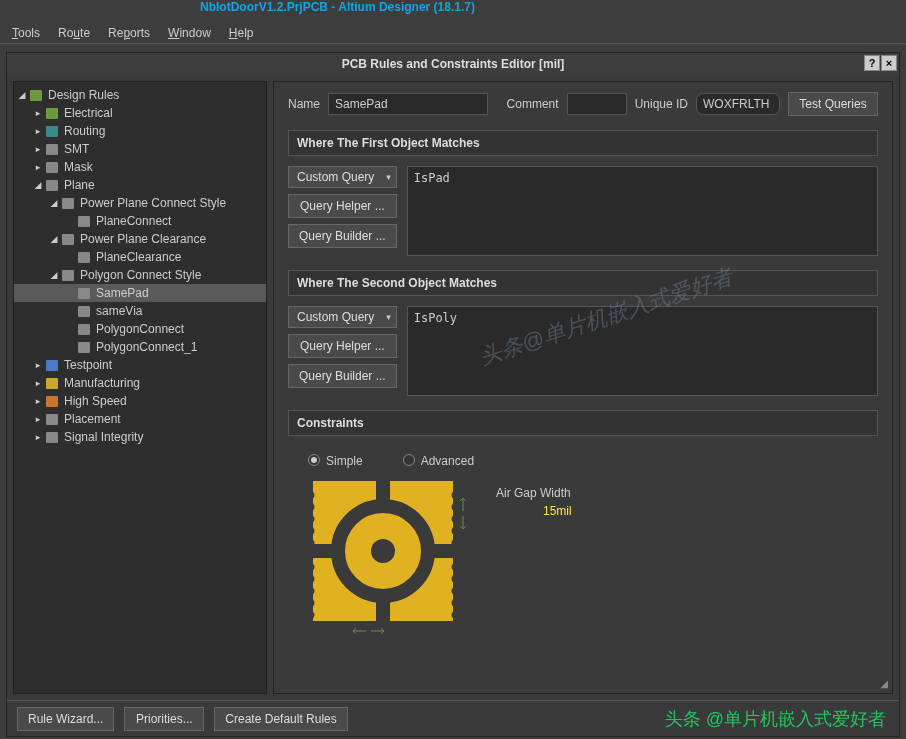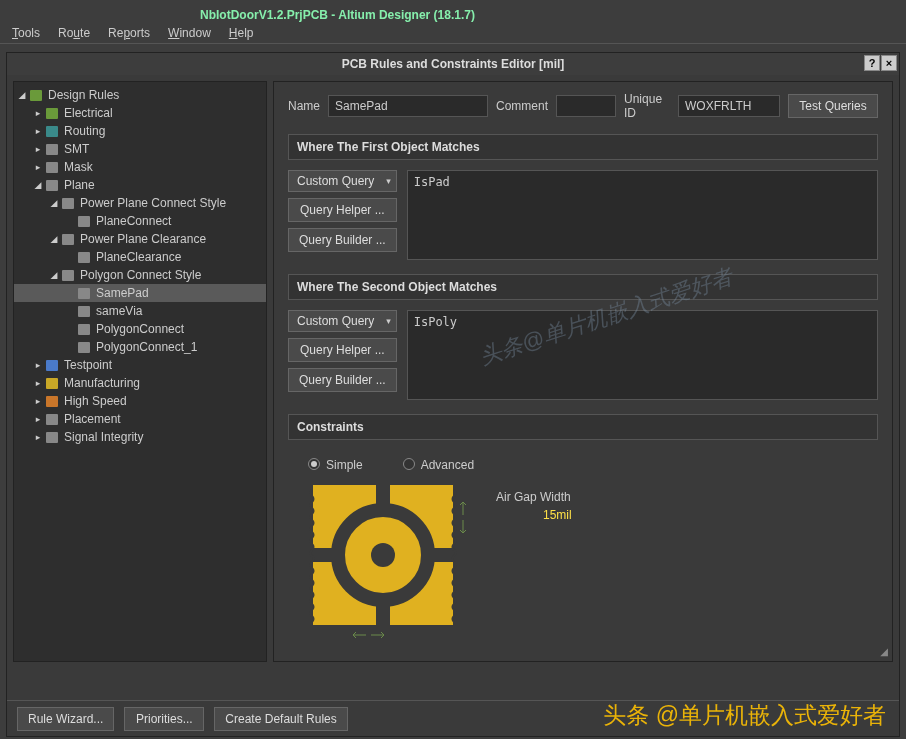--- a/index.html
+++ b/index.html
@@ -1,17 +1,17 @@
 <!DOCTYPE html>
 <html><head>
 <meta charset="utf-8">
 <style>
 * { margin: 0; padding: 0; box-sizing: border-box; font-family: "Segoe UI", Tahoma, sans-serif; font-size: 12px; }
 body { background: #3d3d3d; color: #ccc; width: 906px; height: 739px; overflow: hidden; position: relative; }
-.title-bar { background: #3d3d3d; height: 22px; display: flex; align-items: flex-end; padding-left: 200px; color: #86efac; font-family: monospace; font-size: 12px; font-weight: bold; }
+.title-bar { background: #3d3d3d; height: 22px; display: flex; align-items: flex-start; padding-left: 200px; color: #0ea5e9; font-family: monospace; font-size: 12px; font-weight: bold; }
 .menu-bar { background: #3d3d3d; height: 22px; display: flex; align-items: center; padding: 0 4px; gap: 2px; border-bottom: 1px solid #555; }
 .menu-item { padding: 2px 8px; cursor: pointer; }
 .menu-item u { text-decoration: underline; }
 .dialog { position: absolute; top: 52px; left: 6px; right: 6px; bottom: 2px; background: #3a3a3a; border: 1px solid #222; display: flex; flex-direction: column; }
 .dialog-title { background: #3d3d3d; height: 22px; display: flex; align-items: center; justify-content: center; position: relative; font-family: monospace; font-weight: bold; color: #ddd; text-align: center; }
 .dialog-close { position: absolute; right: 2px; top: 2px; display: flex; gap: 1px; }
 .dialog-close span { width: 16px; height: 16px; border: 1px solid #888; background: #ccc; color: #000; display: flex; align-items: center; justify-content: center; font-size: 11px; font-weight: bold; cursor: pointer; }
 .dialog-body { flex: 1; display: flex; padding: 6px; gap: 6px; overflow: hidden; }
 .tree-panel { width: 254px; background: #2e2e2e; border: 1px solid #222; overflow-y: auto; padding: 4px 0; }
 .tree-node { display: flex; align-items: center; height: 18px; padding-left: 4px; white-space: nowrap; cursor: pointer; }
@@ -40,24 +40,24 @@
 .radio-row { display: flex; gap: 40px; padding: 8px 20px; }
 .radio-item { display: flex; align-items: flex-start; gap: 6px; cursor: pointer; }
 .radio-dot { width: 12px; height: 12px; border-radius: 50%; border: 1px solid #888; background: #333; display: flex; align-items: center; justify-content: center; }
 .radio-dot.selected::after { content: ""; width: 6px; height: 6px; border-radius: 50%; background: #ccc; }
 .connect-row { display: flex; align-items: center; gap: 14px; padding: 4px 20px 14px; }
 .preview-area { display: flex; gap: 28px; padding: 0 20px; align-items: flex-start; }
 .preview-box { width: 160px; height: 160px; position: relative; }
 .preview-svg { width: 100%; height: 100%; }
 .gap-info { padding-top: 10px; color: #ccc; }
 .gap-value { color: #fde047; margin-top: 4px; cursor: pointer; margin-left: 47px; }
-.footer { height: 36px; border-top: 1px solid #555; display: flex; align-items: center; padding: 0 10px; gap: 10px; margin-top: 32px; }
+.footer { height: 36px; border-top: 1px solid #555; display: flex; align-items: center; padding: 0 10px; gap: 10px; }
 .footer-right { margin-left: auto; display: flex; gap: 8px; }
 .watermark { position: absolute; font-size: 22px; color: rgba(120,140,160,0.4); transform: rotate(-18deg); pointer-events: none; font-style: italic; }
-.watermark-credit { position: absolute; bottom: 8px; right: 20px; color: #eab308; font-size: 23px; pointer-events: none; }
+.watermark-credit { position: absolute; bottom: 8px; right: 20px; color: #22c55e; font-size: 18px; pointer-events: none; }
 .scroll-hint { position: absolute; right: 4px; bottom: 4px; color: #888; font-size: 10px; }
 </style>
 </head>
 <body>
 
 <div class="title-bar">
   <span>NbIotDoorV1.2.PrjPCB - Altium Designer (18.1.7)</span>
 </div>
 
 <div class="menu-bar">
@@ -215,21 +215,21 @@
         </div>
     </div>
 
     <div class="content-panel">
       <div class="form-row">
         <span class="form-label">Name</span>
         <input class="input-field" style="width: 160px;" value="SamePad">
         <span class="form-label" style="margin-left:auto">Comment</span>
         <input class="input-field" style="width: 60px;" value="">
         <span class="form-label">Unique ID</span>
-        <input class="input-field" style="width: 102px;" value="WOXFRLTH">
+        <input class="input-field" style="width: 84px; border-radius: 7px;" value="WOXFRLTH">
         <button class="btn" style="min-width:90px">Test Queries</button>
       </div>
 
       <div class="section-block">
         <div class="section-header">Where The First Object Matches</div>
         <div class="query-area">
           <div class="query-buttons">
             <div class="dropdown">
                 <span>Custom Query</span>
               </div>

